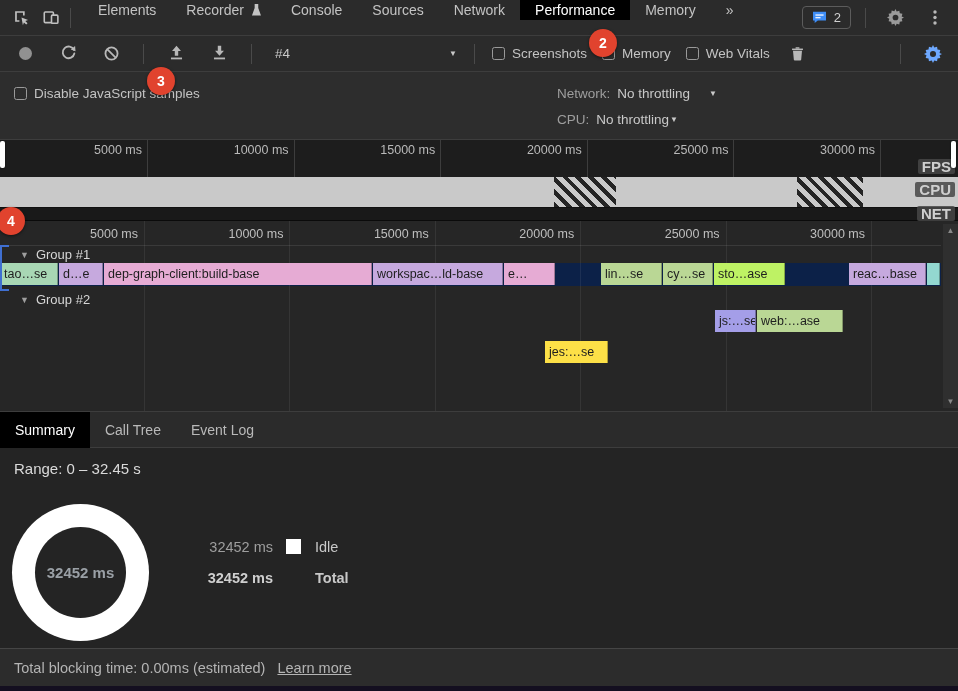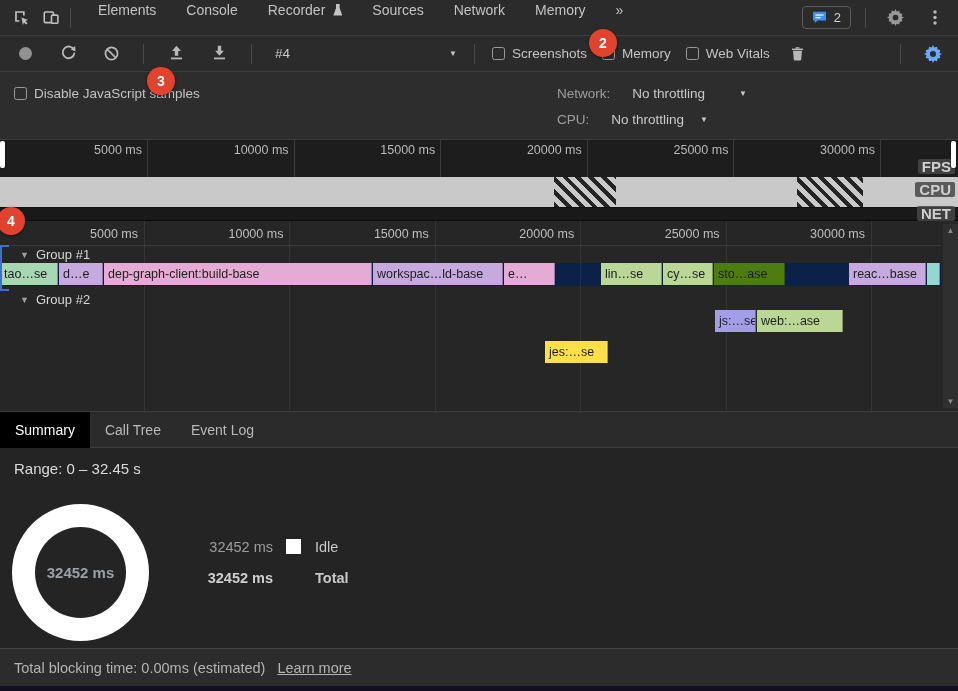--- a/index.html
+++ b/index.html
@@ -24,21 +24,21 @@
   .profile-select { width:188px; display:flex; justify-content:space-between; align-items:center; color:#c9c9c9; padding-left:6px; }
   .caret { font-size:8px; color:#c9c9c9; }
   .check-item { display:flex; align-items:center; gap:7px; color:#c3c3c3; }
   .cb { width:13px; height:13px; border:1.5px solid #9a9a9a; border-radius:2.5px; background:transparent; flex:0 0 auto; }
   .toolbar-right { margin-left:auto; display:flex; align-items:center; gap:13px; }
 
   
   .settings { height:68px; background:#2d2d2d; border-bottom:1px solid #3d3d3d; position:relative; padding:8px 14px; font-size:13.5px; }
   .settings .check-item { height:26px; }
   .throttles { position:absolute; left:557px; top:8px; }
-  .throttle-row { height:26px; display:flex; align-items:center; gap:16px; }
+  .throttle-row { height:26px; display:flex; align-items:center; gap:1px; }
   .throttle-label { color:#9e9e9e; margin-right:6px; }
   .throttle-value { color:#c9c9c9; }
 
   
   .overview { position:relative; height:81px; background:#1d1d1d; overflow:hidden; }
   .ov-line { position:absolute; top:0; width:1px; height:81px; background:rgba(130,130,130,.32); }
   .ov-label { position:absolute; top:3px; width:90px; text-align:right; font-size:12.5px; color:#b9b9b9; }
   .lane-label { position:absolute; font-size:15px; font-weight:bold; color:#cfcfcf; background:rgba(70,70,70,.85); padding:0 4px; border-radius:2px; line-height:15px; }
   .lane-fps { right:3px; top:19px; }
   .lane-cpu { right:3px; top:42px; }
@@ -98,24 +98,25 @@
   </div>
   <div class="icon-btn">
     <svg width="17" height="17" viewBox="0 0 16 16">
         <rect x="1.2" y="2.8" width="8.6" height="10" rx="1" fill="none" stroke="#c0c0c0" stroke-width="1.5"></rect>
         <rect x="8" y="5.8" width="6" height="7.6" rx="1" fill="#2b2b2b" stroke="#c0c0c0" stroke-width="1.5"></rect>
       </svg>
   </div>
   <div class="tb-sep"></div>
   <nav class="tabs" id="main-tabs">
       <div class="tab">Elements</div>
+      <div class="tab">Recorder<span class="flask"></span></div>
       <div class="tab">Console</div>
-      <div class="tab">Recorder<span class="flask"></span></div>
       <div class="tab">Sources</div>
       <div class="tab">Network</div>
+      <div class="tab active">Performance</div>
       <div class="tab">Memory</div>
       <div class="tab">»</div>
     </nav>
   <div class="tabbar-right">
     <div class="chat-pill">
       <svg width="15" height="13" viewBox="0 0 16 14">
           <path d="M1 .8h14v9.4H6.2L2.8 13v-2.8H1z" fill="#3e8df6"></path>
           <rect x="3.6" y="3.6" width="8.8" height="1.5" fill="#eaf2ff"></rect>
           <rect x="3.6" y="6.4" width="5.5" height="1.5" fill="#eaf2ff"></rect>
         </svg>
@@ -277,21 +278,21 @@
         <span class="expander">▼</span>
         <span>Group #1</span>
       </div>
       <div class="bar" style="left: 0px; width: 58px; top: 42px; background: rgb(168, 215, 180);">tao…se</div>
       <div class="bar" style="left: 59px; width: 44px; top: 42px; background: rgb(198, 169, 222);">d…e</div>
       <div class="bar" style="left: 104px; width: 268px; top: 42px; background: rgb(230, 171, 212);">dep-graph-client:build-base</div>
       <div class="bar" style="left: 373px; width: 130px; top: 42px; background: rgb(198, 169, 222);">workspac…ld-base</div>
       <div class="bar" style="left: 504px; width: 51px; top: 42px; background: rgb(230, 171, 212);">e…</div>
       <div class="bar" style="left: 601px; width: 61px; top: 42px; background: rgb(186, 215, 149);">lin…se</div>
       <div class="bar" style="left: 663px; width: 50px; top: 42px; background: rgb(186, 215, 149);">cy…se</div>
-      <div class="bar" style="left: 714px; width: 71px; top: 42px; background: #4d7c0f;">sto…ase</div>
+      <div class="bar" style="left: 714px; width: 71px; top: 42px; background: #bef264;">sto…ase</div>
       <div class="bar" style="left: 849px; width: 77px; top: 42px; background: rgb(198, 169, 222);">reac…base</div>
       <div class="bar" style="left: 927px; width: 13px; top: 42px; background: rgb(147, 216, 208);"></div>
       <div class="group-header" style="top: 71px;">
         <span class="expander">▼</span>
         <span>Group #2</span>
       </div>
       <div class="bar" style="left: 545px; width: 63px; top: 89px; background: #fde047; margin-top: 31px;">jes:…se</div>
       <div class="bar" style="left: 715px; width: 41px; top: 89px; background: rgb(164, 158, 232);">js:…se</div>
       <div class="bar" style="left: 757px; width: 86px; top: 89px; background: rgb(186, 215, 149);">web:…ase</div>
     </div>

